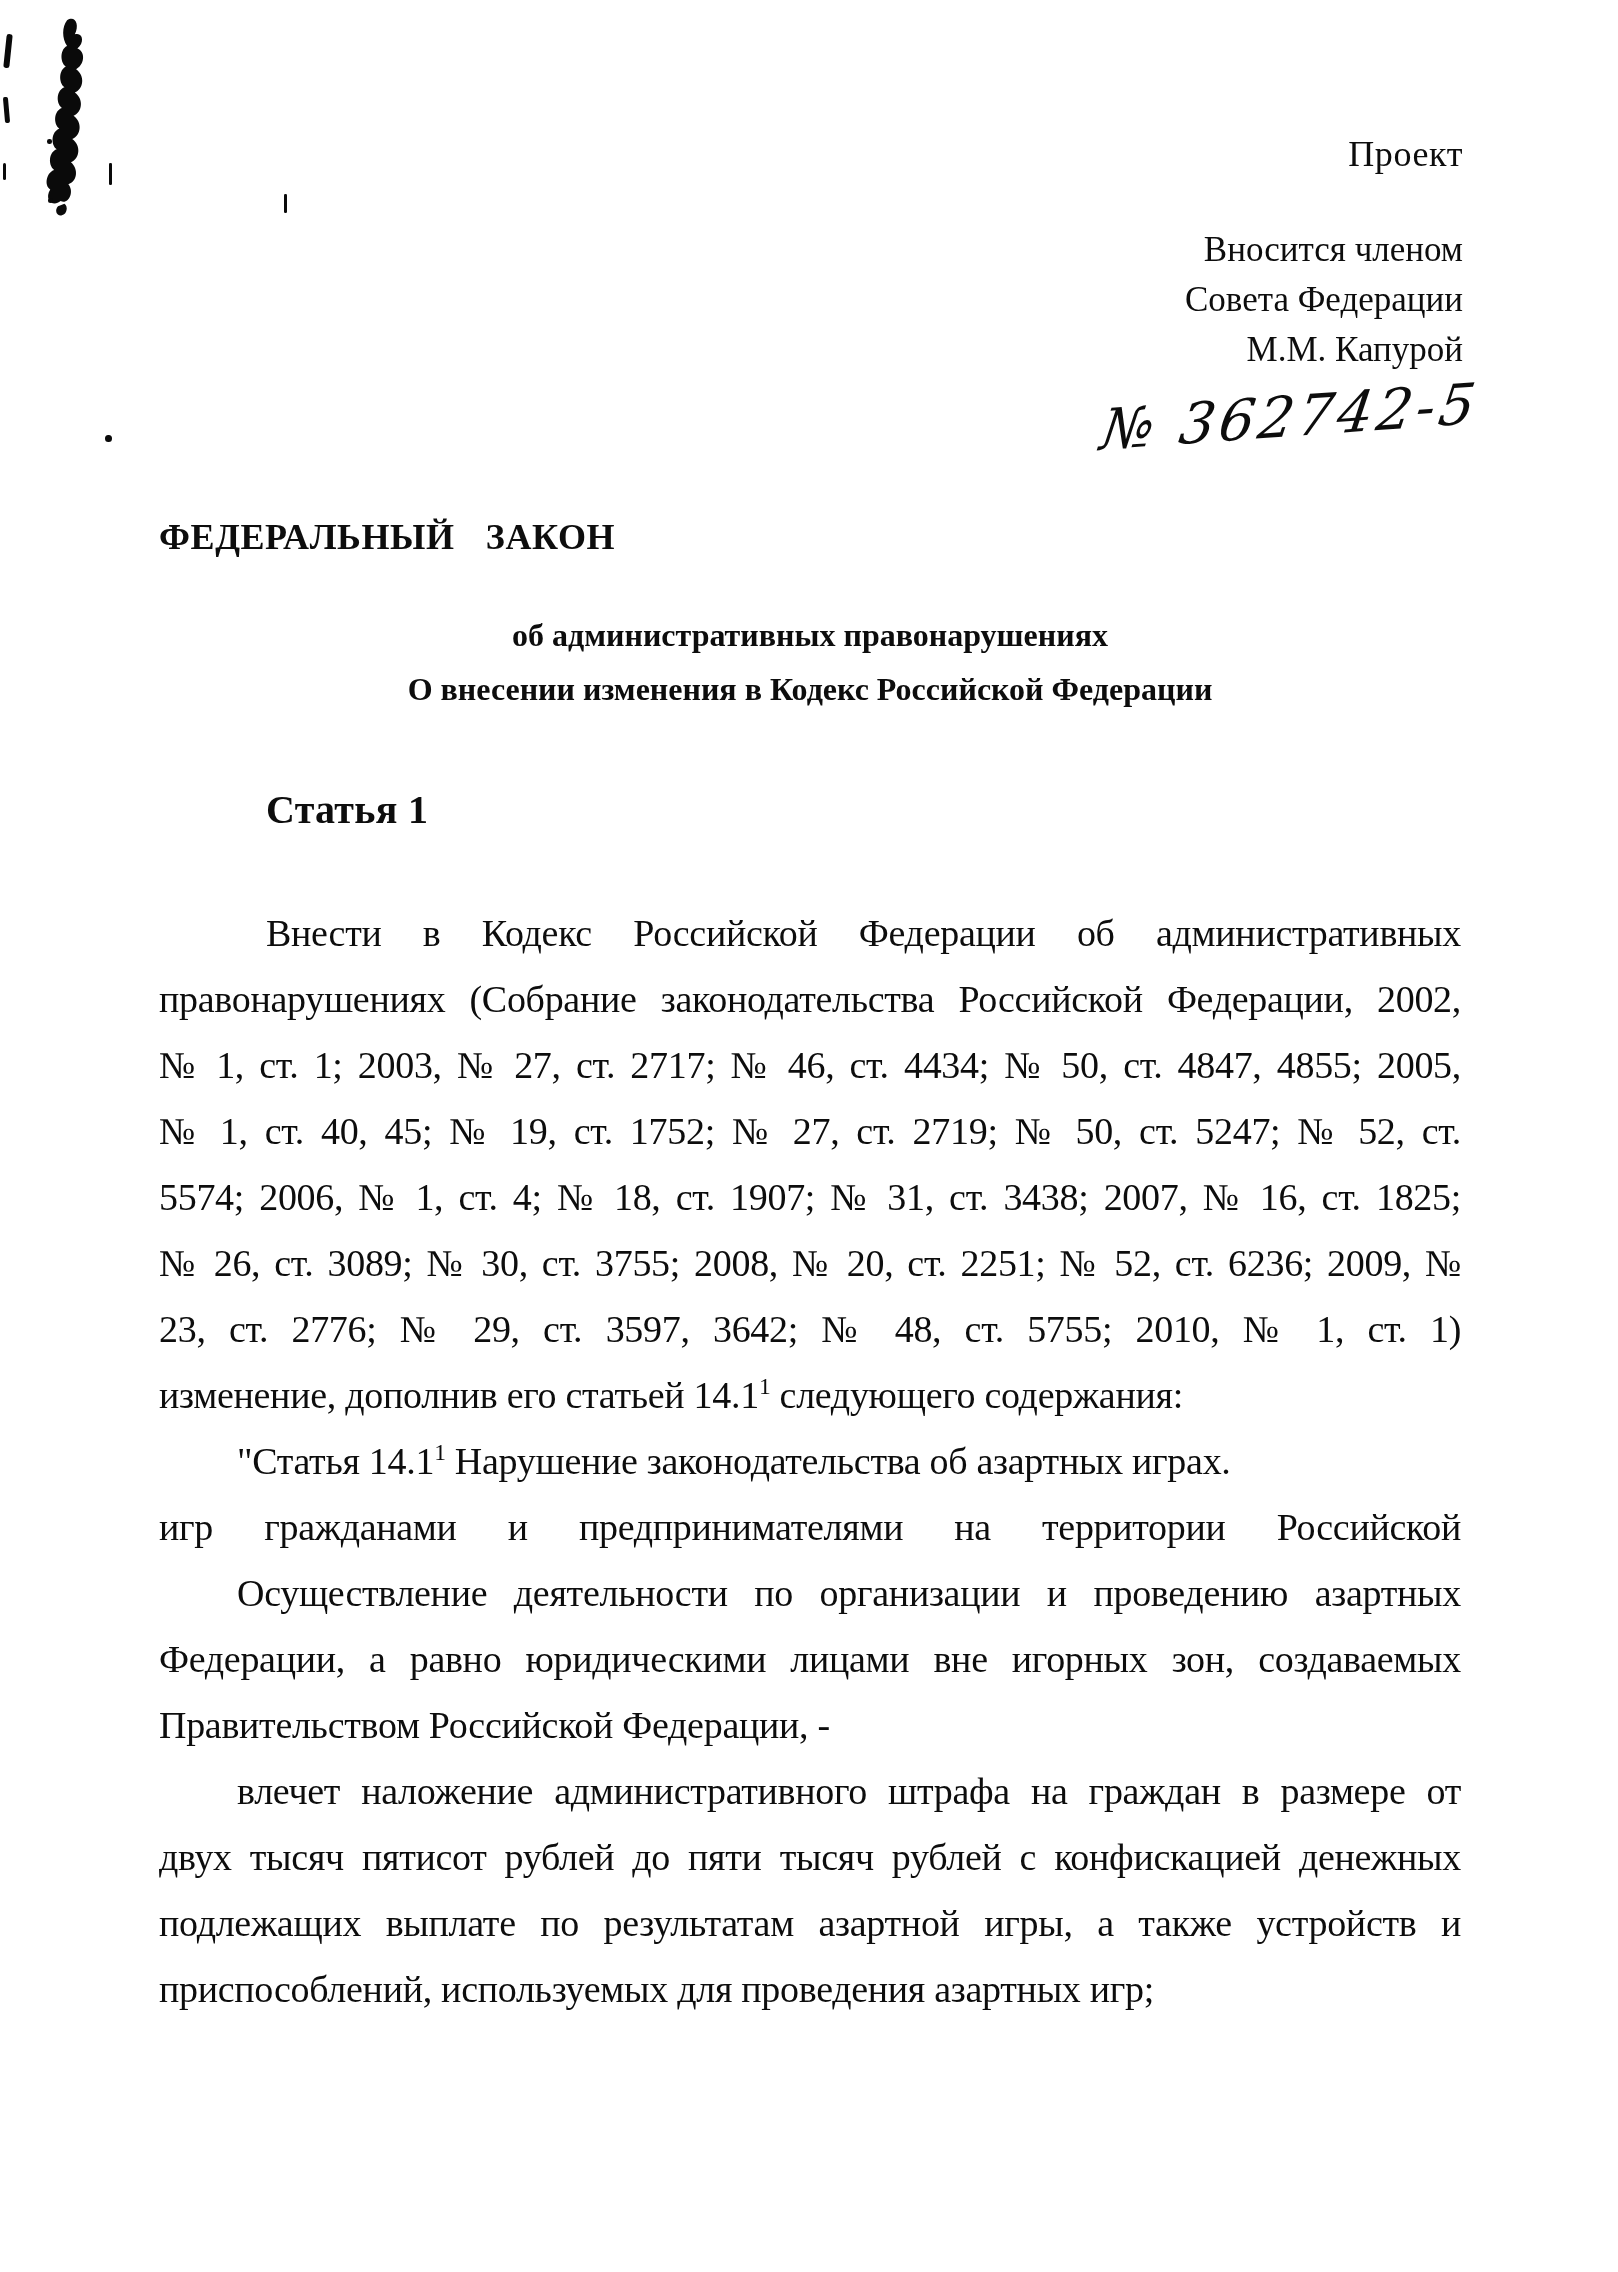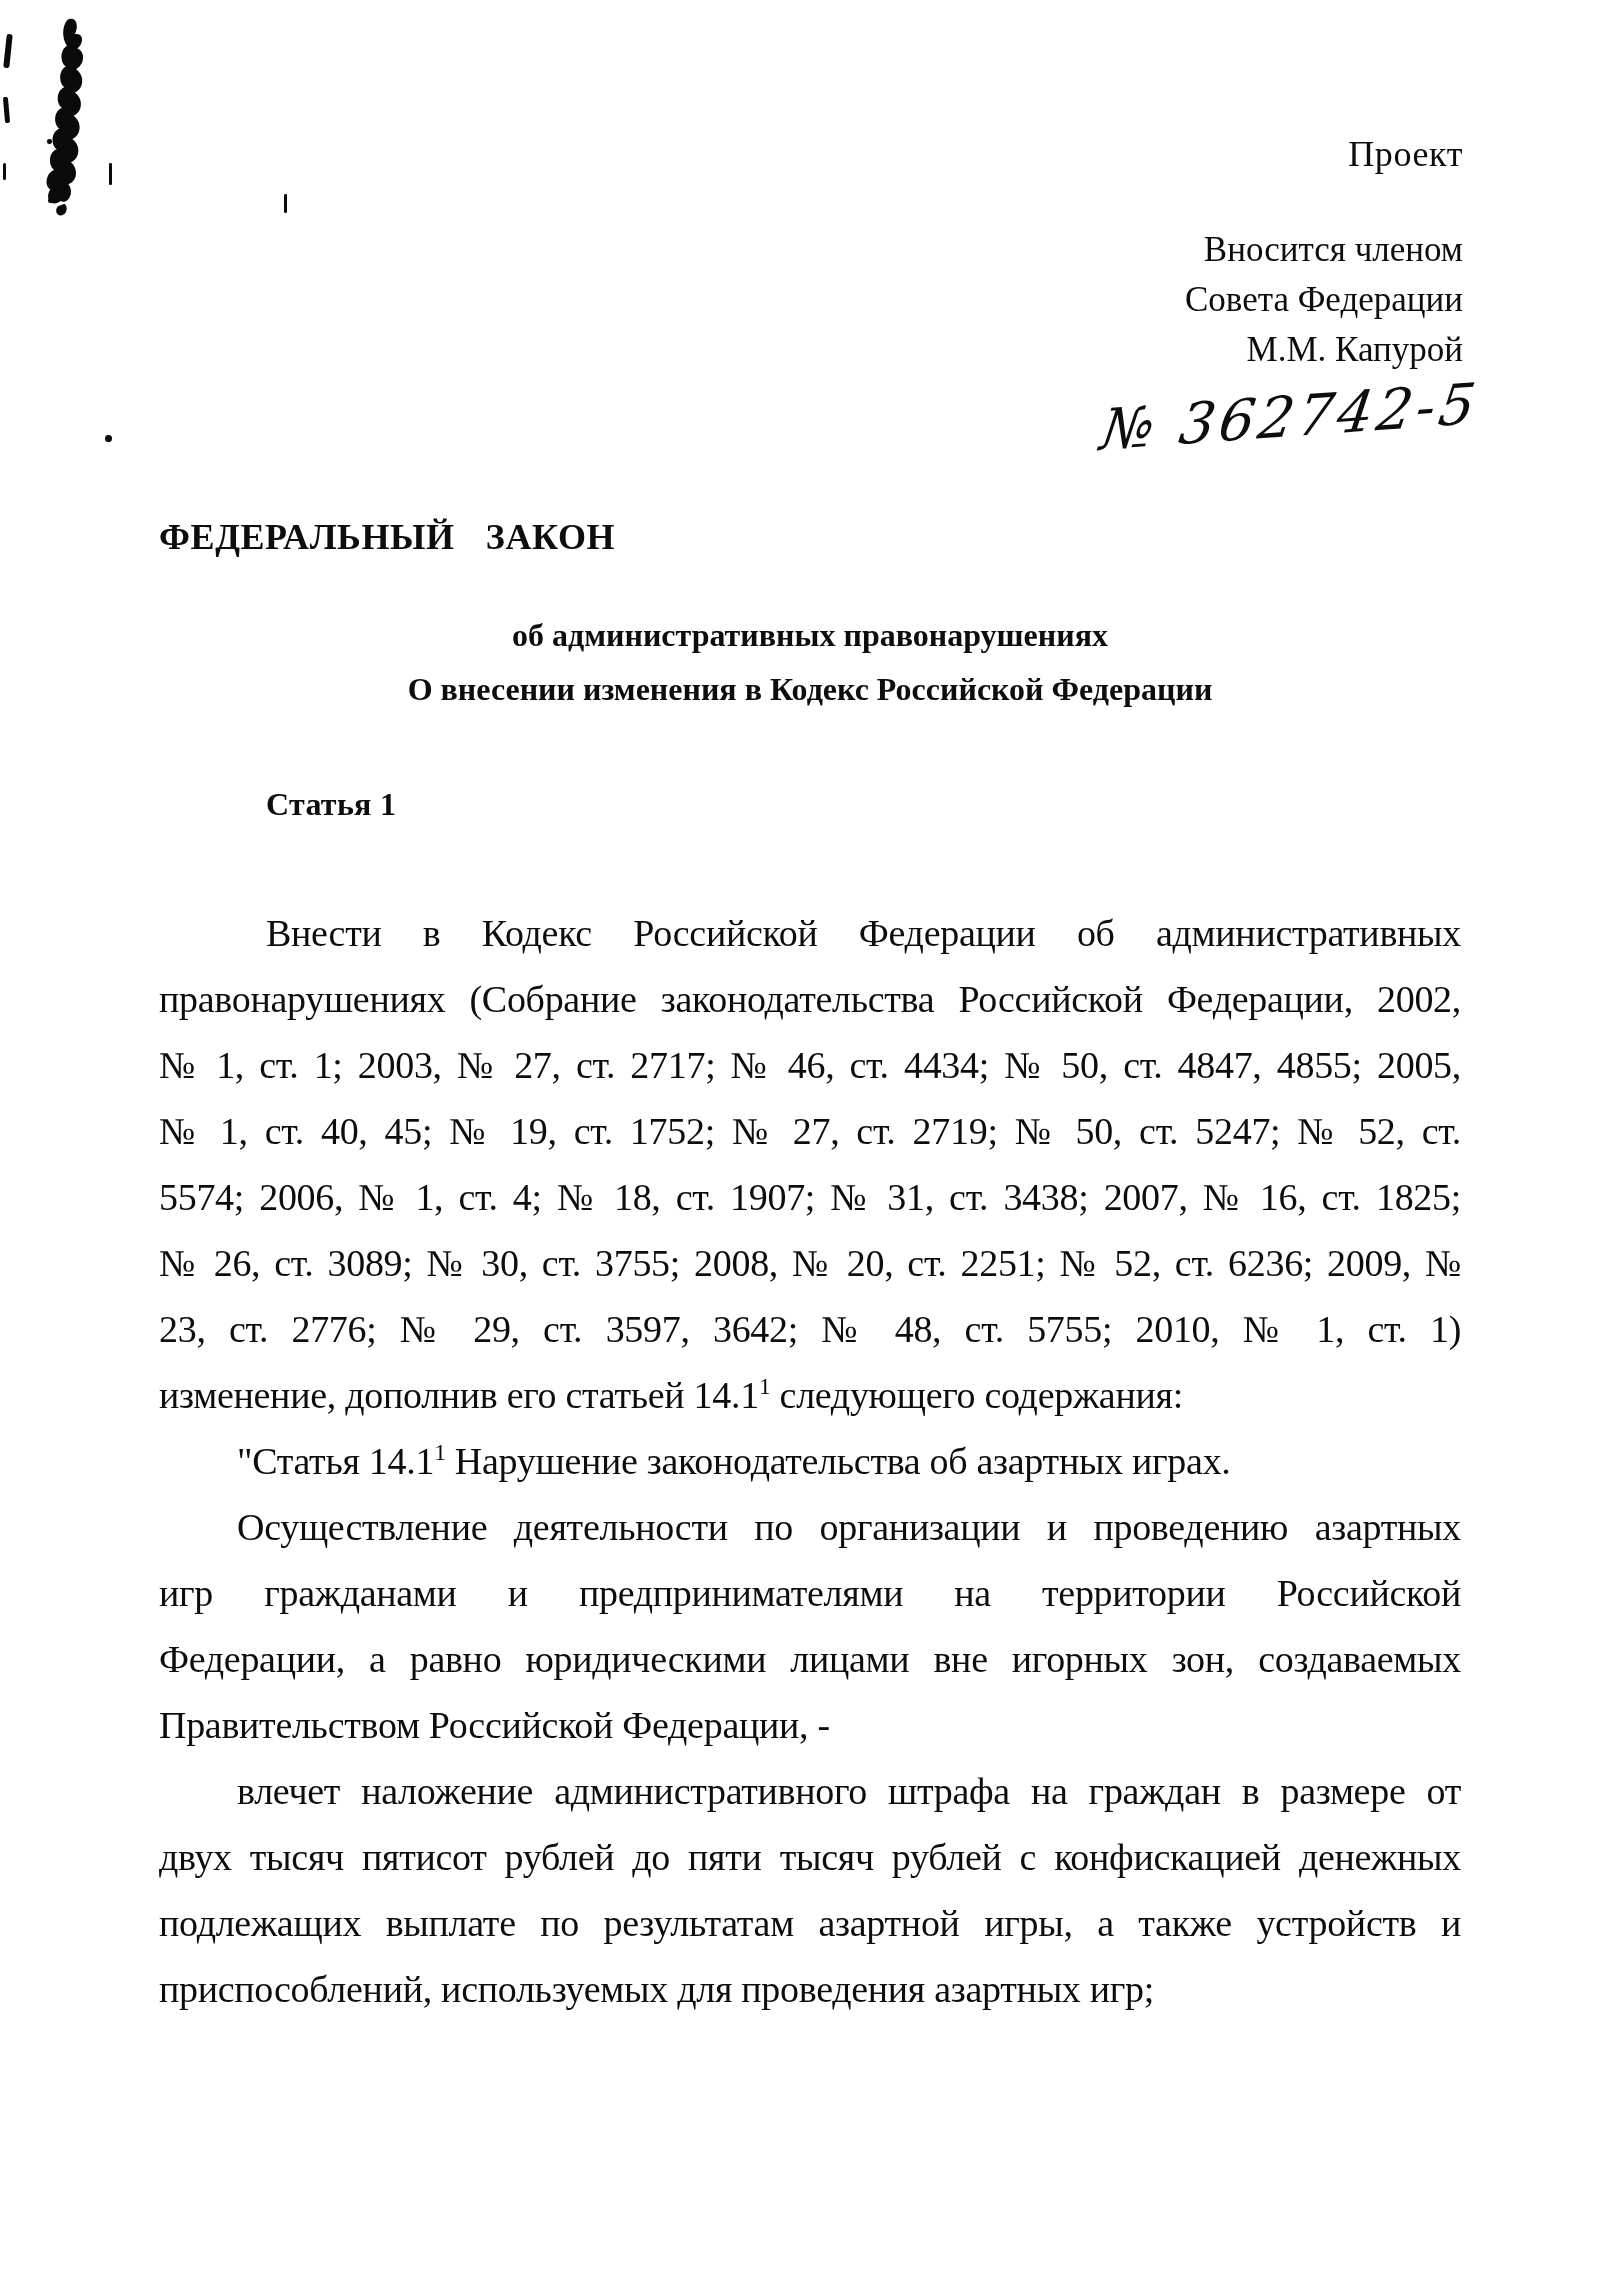--- a/index.html
+++ b/index.html
@@ -43,21 +43,21 @@
     word-spacing:0.6em; letter-spacing:0.6px;
   }
   .law-subtitle {
     top:608px; left:159px; width:1302px;
     text-align:center;
     font-size:32px; font-weight:bold;
     line-height:54px;
   }
   .article-heading {
     top:786px; left:266px;
-    font-size:32px; font-weight:bold;
+    font-size:40px; font-weight:bold;
     letter-spacing:0.3px;
   }
 
   
   .body-text {
     top:900px; left:159px; width:1302px;
     font-size:38px;
     letter-spacing:-0.3px;
   }
   .ln { height:66px; line-height:66px; white-space:normal; }
@@ -112,22 +112,22 @@
 <div class="abs body-text">
   <div class="ln just ind">Внести в Кодекс Российской Федерации об административных</div>
   <div class="ln just">правонарушениях (Собрание законодательства Российской Федерации, 2002,</div>
   <div class="ln just">№ 1, ст. 1; 2003, № 27, ст. 2717; № 46, ст. 4434; № 50, ст. 4847, 4855; 2005,</div>
   <div class="ln just">№ 1, ст. 40, 45; № 19, ст. 1752; № 27, ст. 2719; № 50, ст. 5247; № 52, ст.</div>
   <div class="ln just">5574; 2006, № 1, ст. 4; № 18, ст. 1907; № 31, ст. 3438; 2007, № 16, ст. 1825;</div>
   <div class="ln just">№ 26, ст. 3089; № 30, ст. 3755; 2008, № 20, ст. 2251; № 52, ст. 6236; 2009, №</div>
   <div class="ln just">23, ст. 2776; № 29, ст. 3597, 3642; № 48, ст. 5755; 2010, № 1, ст. 1)</div>
   <div class="ln left"><span>изменение, дополнив его статьей 14.1</span><sup>1</sup><span> следующего содержания:</span></div>
   <div class="ln left ind-sm"><span>"Статья 14.1</span><sup>1</sup><span> Нарушение законодательства об азартных играх.</span></div>
+  <div class="ln just">игр гражданами и предпринимателями на территории Российской</div>
   <div class="ln just ind-sm">Осуществление деятельности по организации и проведению азартных</div>
-  <div class="ln just">игр гражданами и предпринимателями на территории Российской</div>
   <div class="ln just">Федерации, а равно юридическими лицами вне игорных зон, создаваемых</div>
   <div class="ln left">Правительством Российской Федерации, -</div>
   <div class="ln just ind-sm">влечет наложение административного штрафа на граждан в размере от</div>
   <div class="ln just">двух тысяч пятисот рублей до пяти тысяч рублей с конфискацией денежных</div>
   <div class="ln just">подлежащих выплате по результатам азартной игры, а также устройств и</div>
   <div class="ln left">приспособлений, используемых для проведения азартных игр;</div>
 </div>
 
 
 </body></html>

